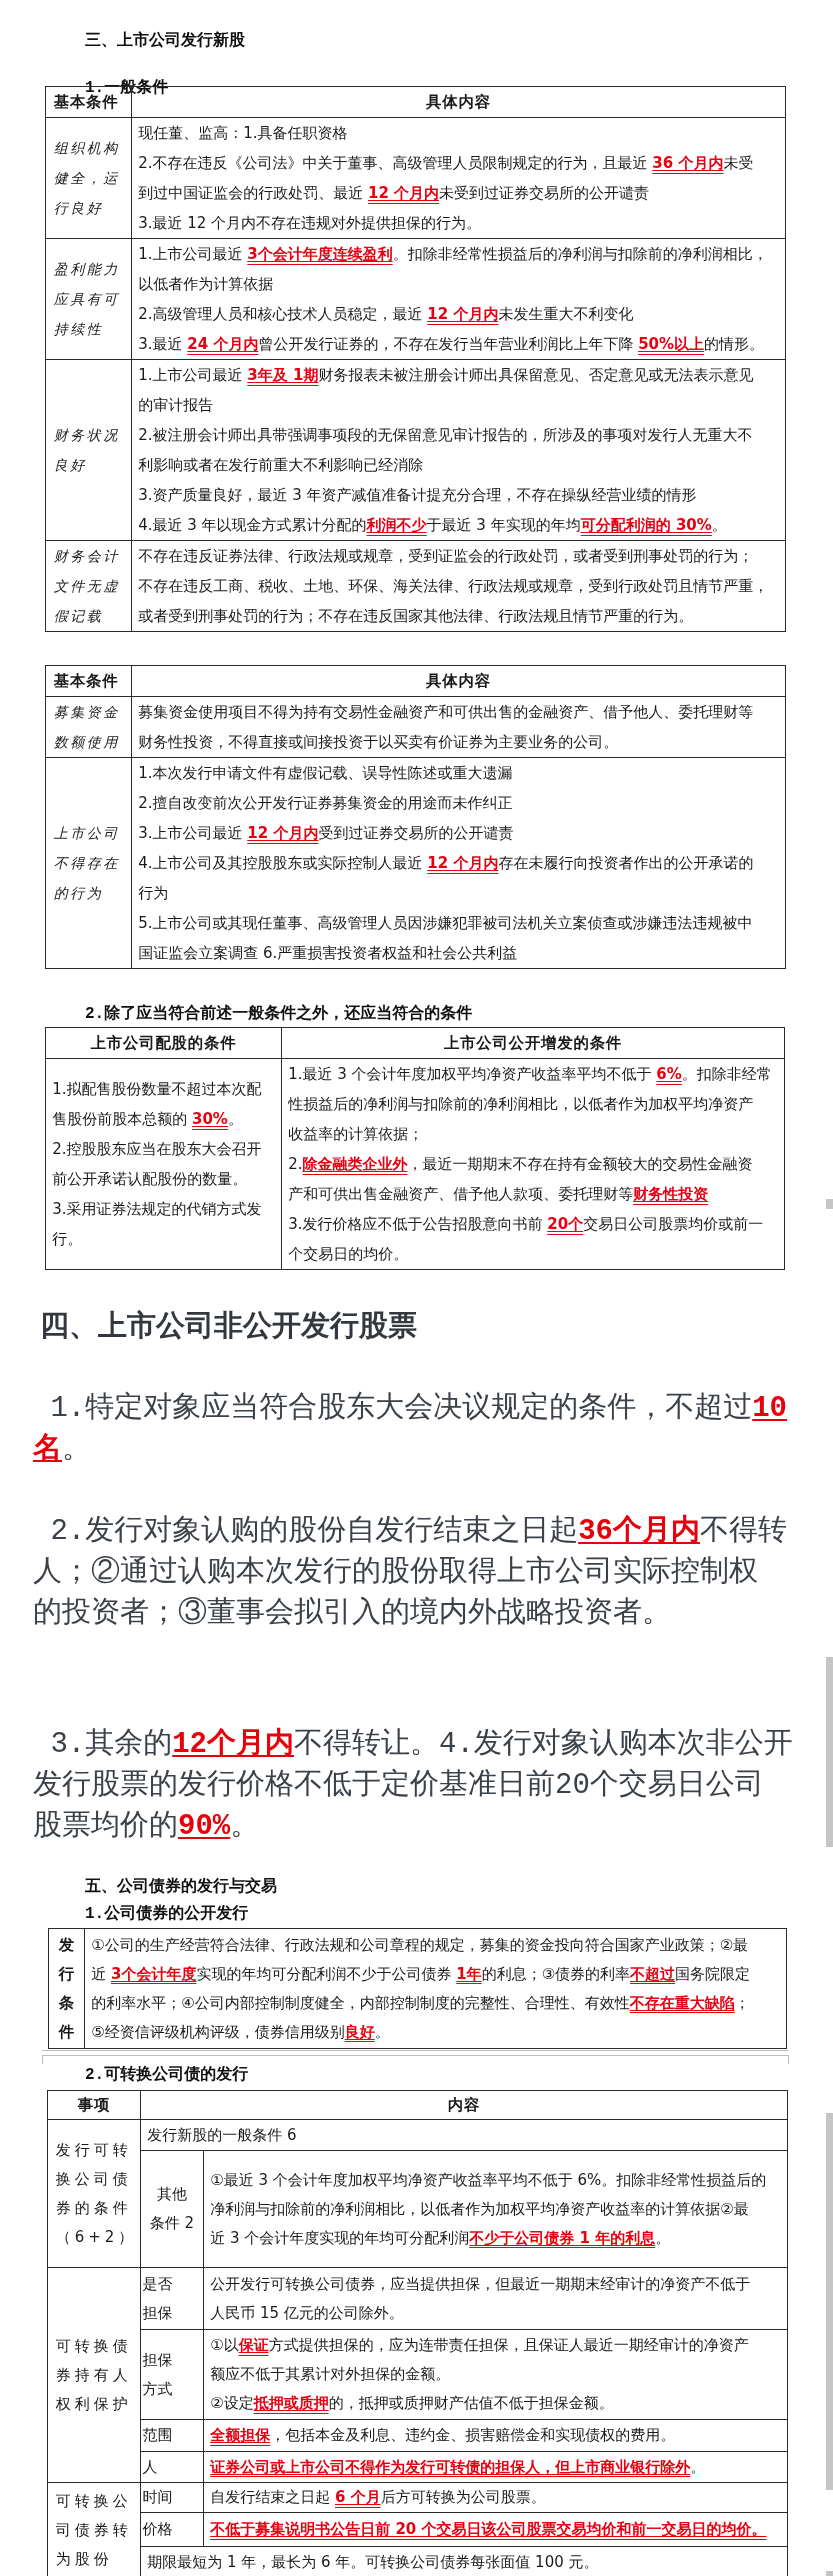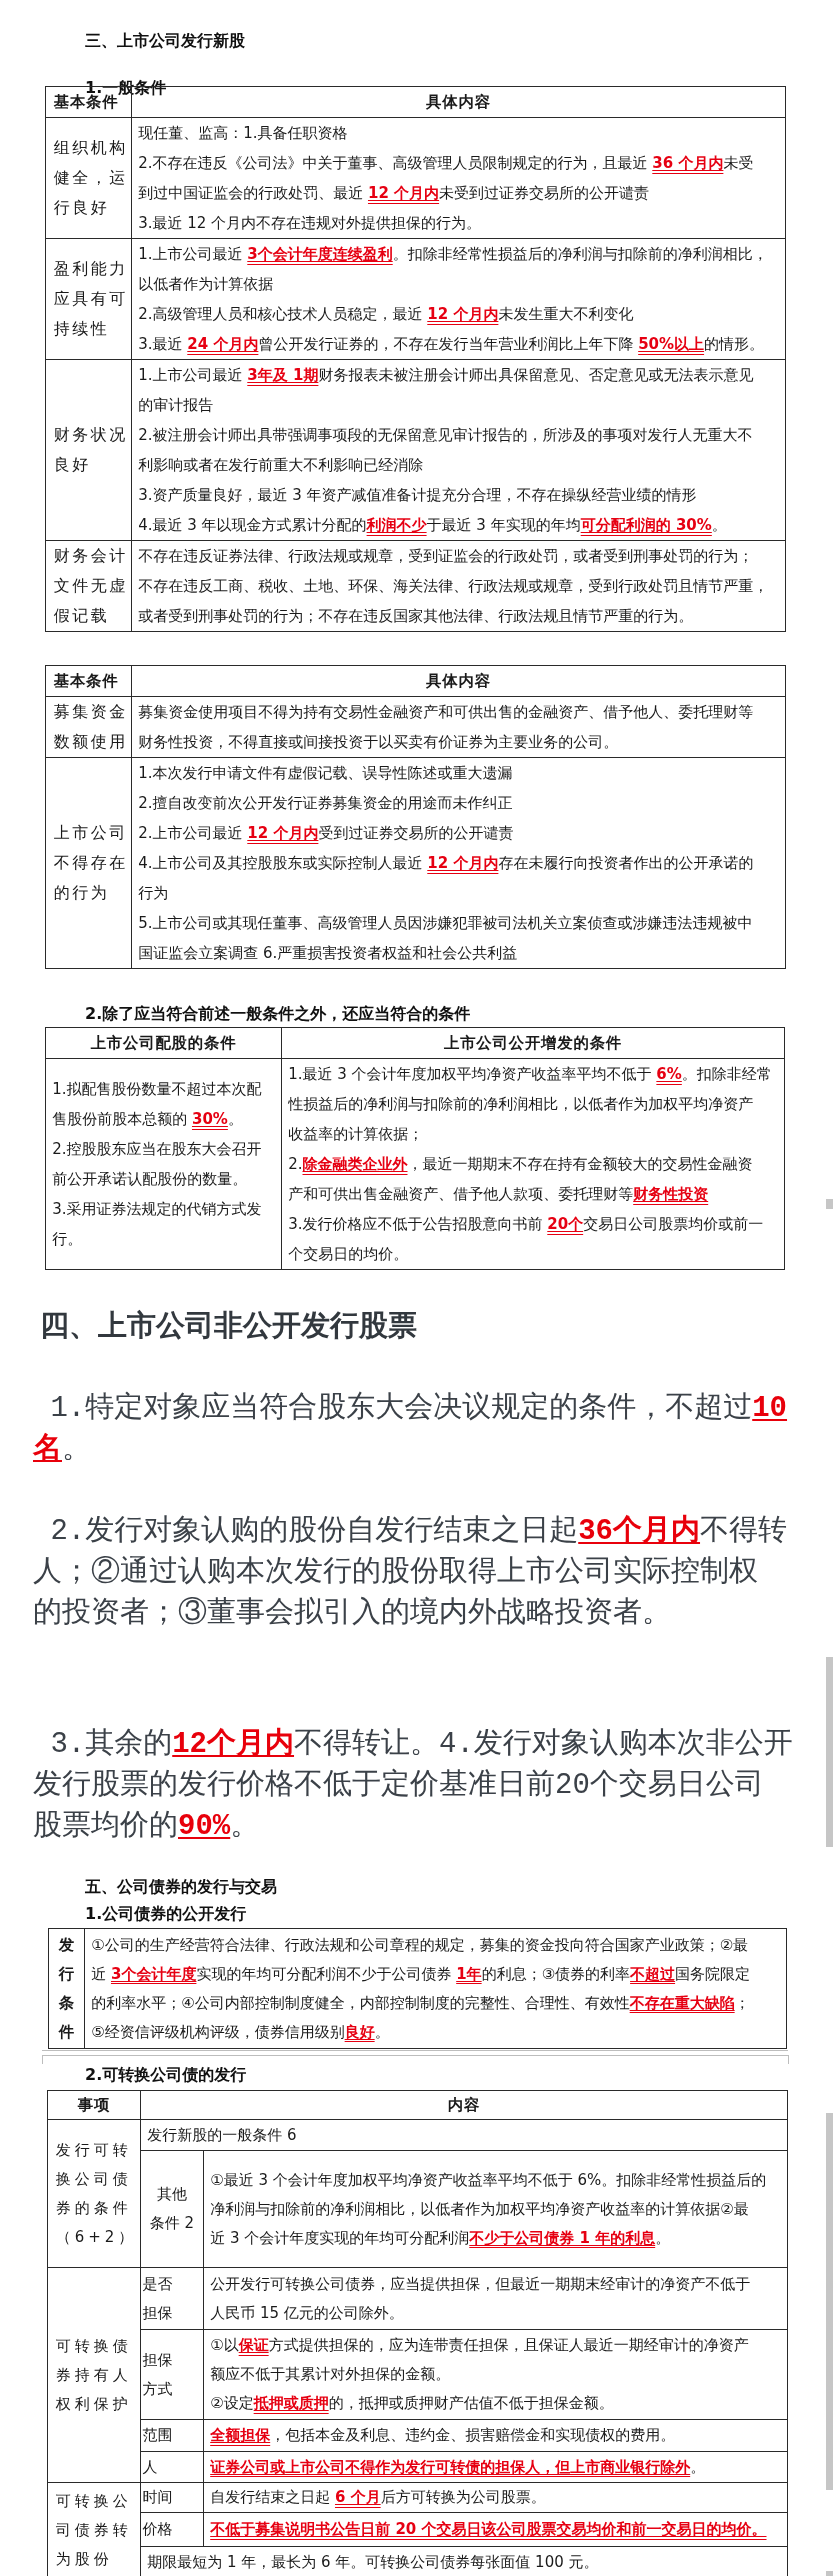--- a/index.html
+++ b/index.html
@@ -1,30 +1,30 @@
 <!DOCTYPE html>
 <html style="--hl: #e60012; --art: #3b4148; --bd: #2a2a2a; --sb: #c6c6c6;font-size:12.4px"><head>
 <meta charset="utf-8">
 <style>
   :root { --hl: #e60012; --art: #3b4148; --bd: #2a2a2a; --sb: #c6c6c6; }
   * { box-sizing: border-box; margin: 0; padding: 0; }
   html, body { width: 834px; height: 2576px; background: #ffffff; overflow: hidden; }
   body { position: relative; font-family: "DejaVu Sans", sans-serif; color: #1a1a1a; }
 
   
-  .doc-h { position: absolute; left: 85px; font-size: 16px; font-weight: bold; line-height: 20px; color: #111; white-space: nowrap; }
+  .doc-h { position: absolute; left: 85px; font-size: 16px; font-weight: bold; line-height: 20px; color: #111; white-space: nowrap; font-family: Liberation Mono, monospace; }
 
   
   table.wt { position: absolute; border-collapse: collapse; table-layout: fixed; font-size: 15px; color: #1a1a1a; }
   table.wt th, table.wt td { border: 1.5px solid var(--bd); vertical-align: middle; padding: 0 6.2px; overflow: visible; }
   table.wt th { font-size: 15.4px; font-weight: bold; line-height: 20px; }
   .hd-left { text-align: left; padding-left: 7.7px !important; letter-spacing: 0.8px; }
   .hd-center { text-align: center; letter-spacing: 0.8px; }
   .ln { white-space: nowrap; line-height: 30px; height: 30px; }
-  .lab { padding-left: 7.7px !important; font-size: 16px; letter-spacing: 2.5px; }
+  .lab { padding-left: 7.7px !important; font-size: 14px; letter-spacing: 2.5px; font-style: italic; }
   .t3 td .ln { line-height: 30px; height: 30px; }
   .t3 td { padding: 0 7.7px; }
   .t4 .ln, .t5 .ln { line-height: 29px; height: 29px; }
   .vlab { text-align: center; font-weight: bold; padding: 0 !important; font-size: 15.4px; }
   .t5 .lab5 { padding-left: 7.7px; letter-spacing: 4px; }
   .t5 .sub { text-align: left; padding-right: 9.3px; padding-left: 1.5px; }
   .t5 .sub.ctr { text-align: center; padding-right: 1.5px; }
   .t5 .cnt5 { padding-left: 6.2px; padding-right: 2px; }
   .ctr-lines .ln { text-align: center; }
 
@@ -136,21 +136,21 @@
   </tr>
   <tr style="height:211px">
     <td class="lab">
           <div class="ln"><span>上市公司</span></div>
           <div class="ln"><span>不得存在</span></div>
           <div class="ln"><span>的行为</span></div>
         </td>
     <td>
           <div class="ln"><span>1.本次发行申请文件有虚假记载、误导性陈述或重大遗漏</span></div>
           <div class="ln"><span>2.擅自改变前次公开发行证券募集资金的用途而未作纠正</span></div>
-          <div class="ln"><span>2.上市公司最近 </span><span class="hl">12 个月内</span><span>受到过证券交易所的公开谴责</span></div>
+          <div class="ln"><span>3.上市公司最近 </span><span class="hl">12 个月内</span><span>受到过证券交易所的公开谴责</span></div>
           <div class="ln"><span>4.上市公司及其控股股东或实际控制人最近 </span><span class="hl">12 个月内</span><span>存在未履行向投资者作出的公开承诺的</span></div>
           <div class="ln"><span>行为</span></div>
           <div class="ln"><span>5.上市公司或其现任董事、高级管理人员因涉嫌犯罪被司法机关立案侦查或涉嫌违法违规被中</span></div>
           <div class="ln"><span>国证监会立案调查 6.严重损害投资者权益和社会公共利益</span></div>
         </td>
   </tr>
 </tbody>
   </table>
 
 <div class="doc-h" style="top:1004px">2.除了应当符合前述一般条件之外，还应当符合的条件</div>

